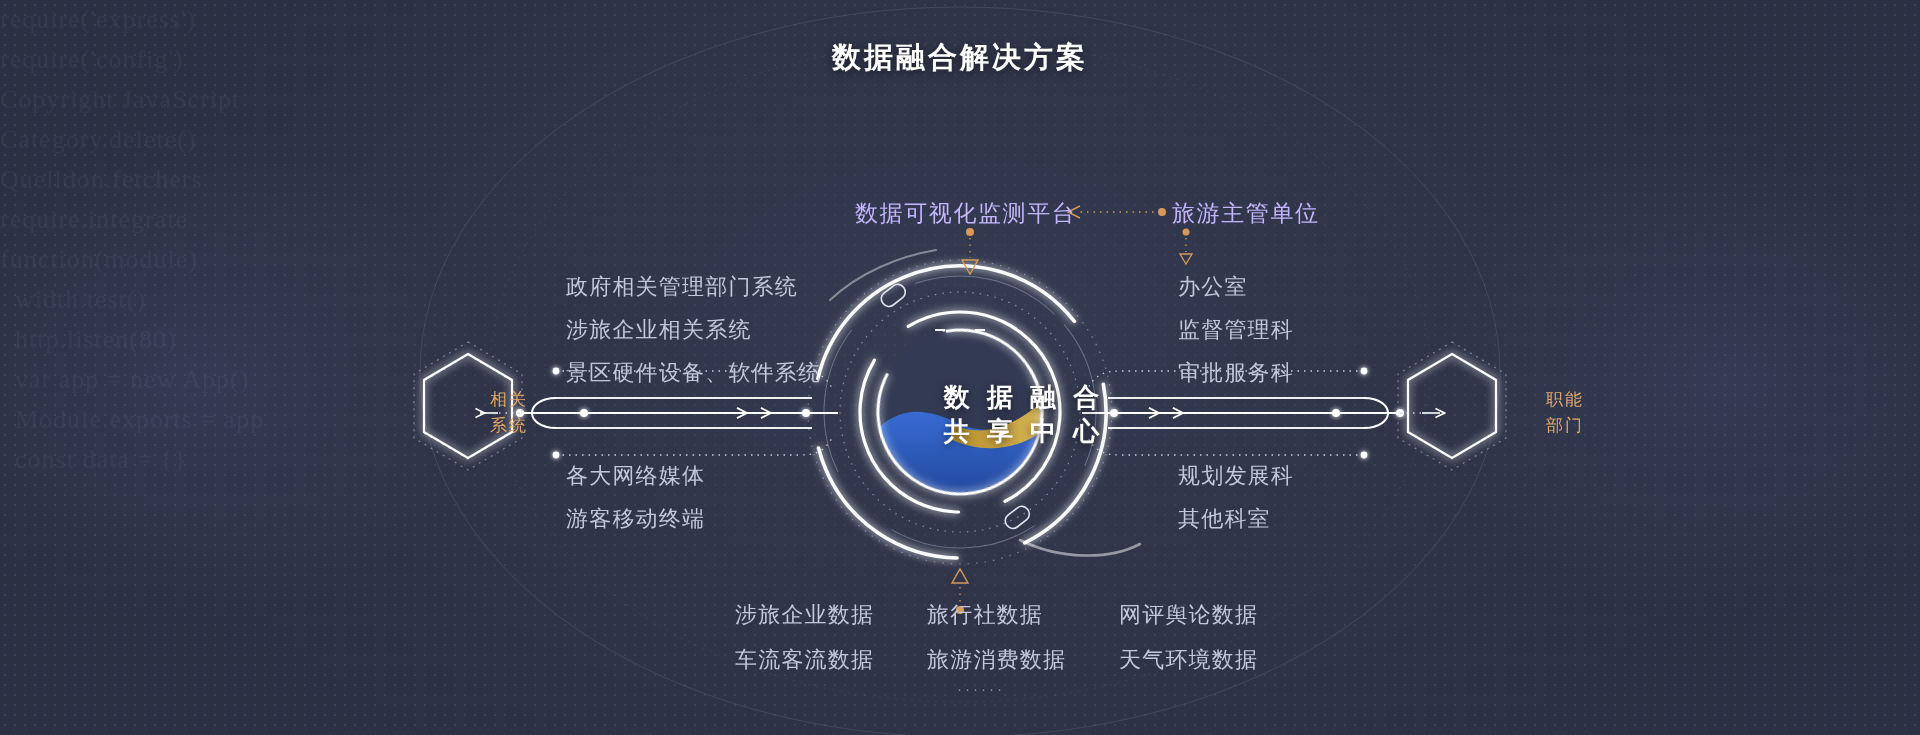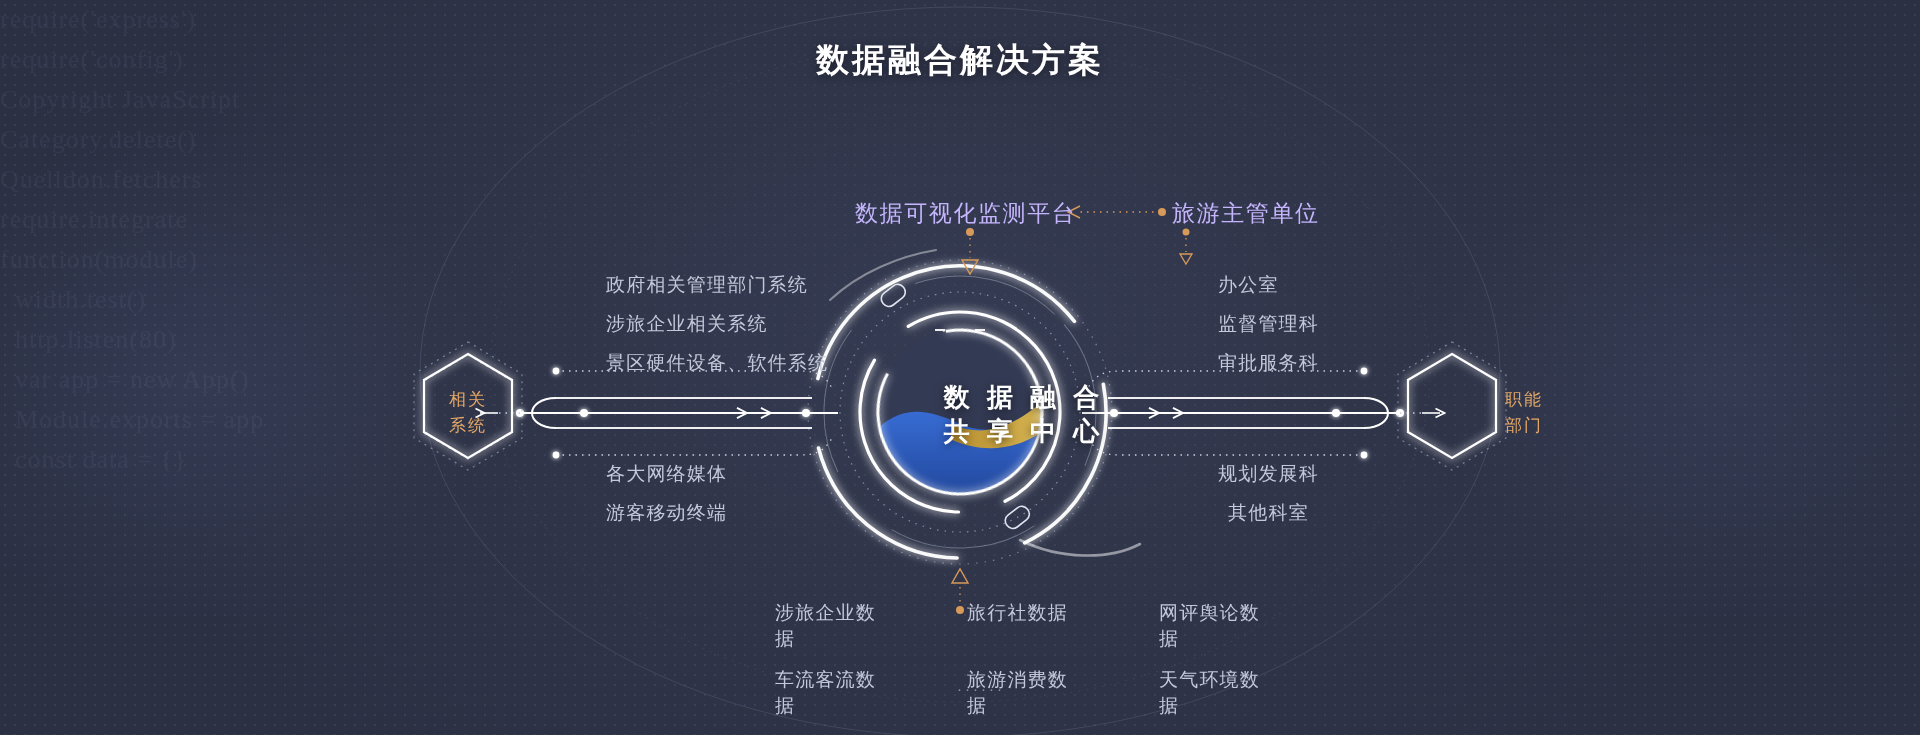--- a/index.html
+++ b/index.html
@@ -36,50 +36,50 @@
   #bg-glow-r{
     position:absolute; right:-120px; top:120px; width:620px; height:520px;
     background:radial-gradient(ellipse at center, rgba(120,140,200,.10), rgba(0,0,0,0) 68%);
   }
 
   
   #header{
     position:absolute; left:0; right:0; top:38px; text-align:center; z-index:30;
   }
   #page-title{
-    font-size:33px; font-weight:bold; letter-spacing:3px; color:#ffffff;
+    font-size:29px; font-weight:bold; letter-spacing:3px; color:#ffffff;
     text-shadow:0 2px 10px rgba(0,0,0,.45);
   }
   #page-subtitle{
     margin-top:20px; font-size:20px; letter-spacing:1.5px; color:#e4e9f5;
   }
 
   
   #stage{ position:absolute; inset:0; z-index:10; }
 
   
   .txt{ position:absolute; z-index:25; white-space:nowrap; }
   .lbl-grey{
-    font-size:19px; color:#c3c9da; letter-spacing:1.2px;margin-left:40px;
+    font-size:22px; color:#c3c9da; letter-spacing:1.2px;
   }
   .lbl-orange{
     font-size:23px; color:#c4b5fd; letter-spacing:1.6px;
   }
   .hex-label{
-    position:absolute; z-index:26; width:120px; text-align:center;
+    position:absolute; z-index:26; width:120px; text-align:right;
     font-size:17px; line-height:26px; color:#e5a867; letter-spacing:2px;
   }
 
   
   #list-src-top   { left:566px; top:272px; }
   #list-src-bot   { left:566px; top:461px; }
   #list-dept-top  { left:1178px; top:272px; }
   #list-dept-bot  { left:1178px; top:461px; }
   .list-row{ margin-bottom:13px; }
-  .list-row:last-child{ margin-bottom:0;text-align:center; }
+  .list-row:last-child{ margin-bottom:0; }
 
   
   #label-viz   { left:855px; top:198px; }
   #label-gov   { left:1172px; top:198px; }
 
   
   #bottom-grid{
     position:absolute; left:735px; top:600px; z-index:25;
     display:grid; grid-template-columns:150px 150px 150px;
     column-gap:42px; row-gap:15px; text-align:left;

